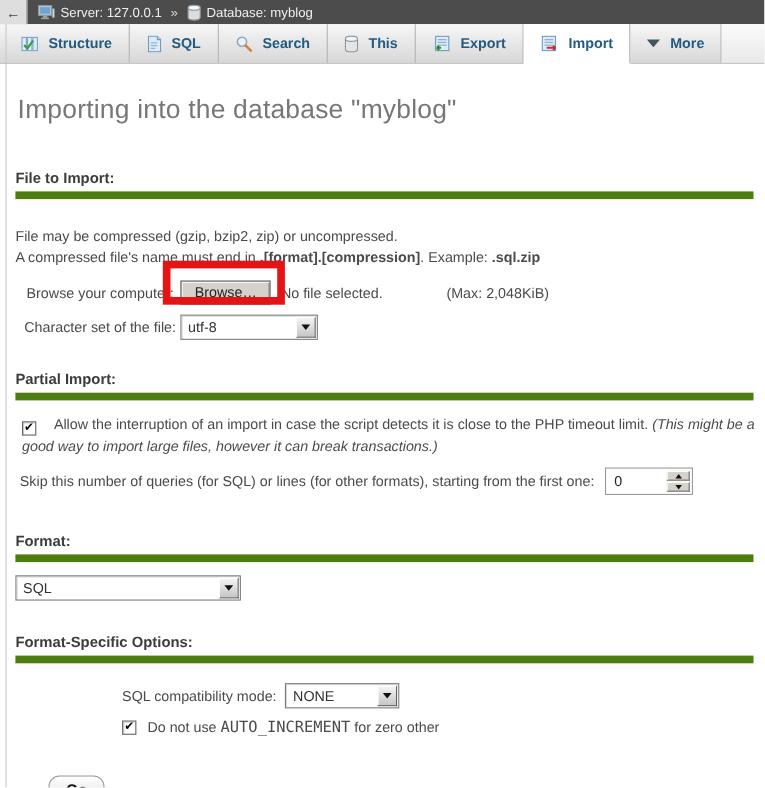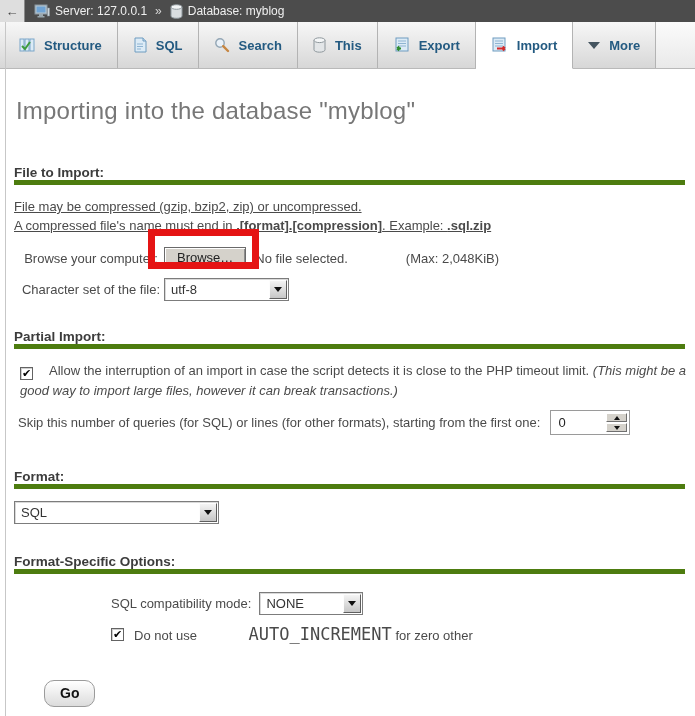--- a/index.html
+++ b/index.html
@@ -17,21 +17,21 @@
   .backbox {
     width:25px; height:22px; background:#dedede; border-right:1px solid #8a8a8a;
     display:flex; align-items:center; justify-content:center;
     color:#444; font-size:13px; cursor:pointer;
   }
   .crumb { display:flex; align-items:center; gap:5px; margin-left:9px; }
   .crumb svg { display:block; }
   .crumb-sep { margin:0 3px; color:#d8d8d8; }
   
   .tabstrip {
-    height:47px; display:flex; align-items:stretch;
+    height:36px; display:flex; align-items:stretch;
     background:linear-gradient(#f7f7f7,#d7d7d7);
     border-bottom:1px solid #b9b9b9; padding-left:4px;
   }
   .tab {
     display:flex; align-items:center; gap:9px; padding:0 15px;
     border-right:1px solid #b3b3b3; cursor:pointer;
     font-weight:bold; color:#235a81; white-space:nowrap;
   }
   .tab.active {
     background:#fff; margin-bottom:-1px; border-bottom:1px solid #fff;
@@ -43,25 +43,25 @@
   }
   
   .leftline { position:absolute; left:5px; top:22px; bottom:0; width:1px; background:#c7c7c7; }
   
   .content { padding:0 8px 0 14px; position:relative; }
   h1.pagetitle {
     font-size:24px; font-weight:normal; color:#777; margin:28px 0 0 2px; letter-spacing:0.2px;
   }
   .secheading {
     font-size:13.5px; font-weight:bold; color:#3c3c3c;
-    border-bottom:5px solid #4d7c0f; margin-right:2px;
+    border-bottom:7px solid #4d7c0f; padding-bottom:5px; margin-right:2px;
   }
   .mt40 { margin-top:40px; } .mt34 { margin-top:34px; }
   .mt30 { margin-top:30px; } .mt28 { margin-top:28px; }
-  .bodytext { margin-top:12px; line-height:19px; color:#4a4a4a;text-decoration:underline; }
+  .bodytext { margin-top:24px; line-height:19px; color:#4a4a4a; }
   .formrow { display:flex; align-items:center; margin-top:12px; position:relative; }
   .formrow.tight { margin-top:9px; }
   .flabel { width:150px; flex:none; padding-left:4px;text-align:center; }
   
   .winbtn {
     background:#d5d2cb; border:1px solid #6a6a6a; padding:2px 12px 3px;
     box-shadow:inset 1px 1px 0 #ffffff, inset -1px -1px 0 #8d8d8d;
     font-size:13px; color:#222; cursor:pointer; font-family:"Liberation Sans",sans-serif;
   }
   .nofile { margin-left:9px; }
@@ -109,21 +109,21 @@
   .spinbtn {
     height:9px; background:#d5d2cb; border:1px solid;
     border-color:#fff #6f6f6f #6f6f6f #fff;
     display:flex; align-items:center; justify-content:center;
   }
   .spinbtn::after { content:""; width:0; height:0; border-left:3px solid transparent; border-right:3px solid transparent; }
   .spinbtn.up::after { border-bottom:4px solid #111; }
   .spinbtn.down::after { border-top:4px solid #111; }
   .indent { margin-left:97px; }
   .zerorow { margin-top:9px; display:flex; align-items:center; gap:10px; }
-  .mono { font-family:"DejaVu Sans Mono", monospace; font-size:17px;margin-left:48px; }
+  .mono { font-family:"DejaVu Sans Mono", monospace; font-size:14px; }
   
   .gobtn {
     display:inline-block; margin:36px 0 0 30px; padding:4px 15px 5px;
     border:1px solid #9b9b9b; border-radius:10px;
     background:linear-gradient(#ffffff,#dcdcdc);
     font-weight:bold; font-size:14px; color:#111; cursor:pointer;
     font-family:"Liberation Sans",sans-serif;
   }
   .bolded { font-weight:bold; }
 </style>

